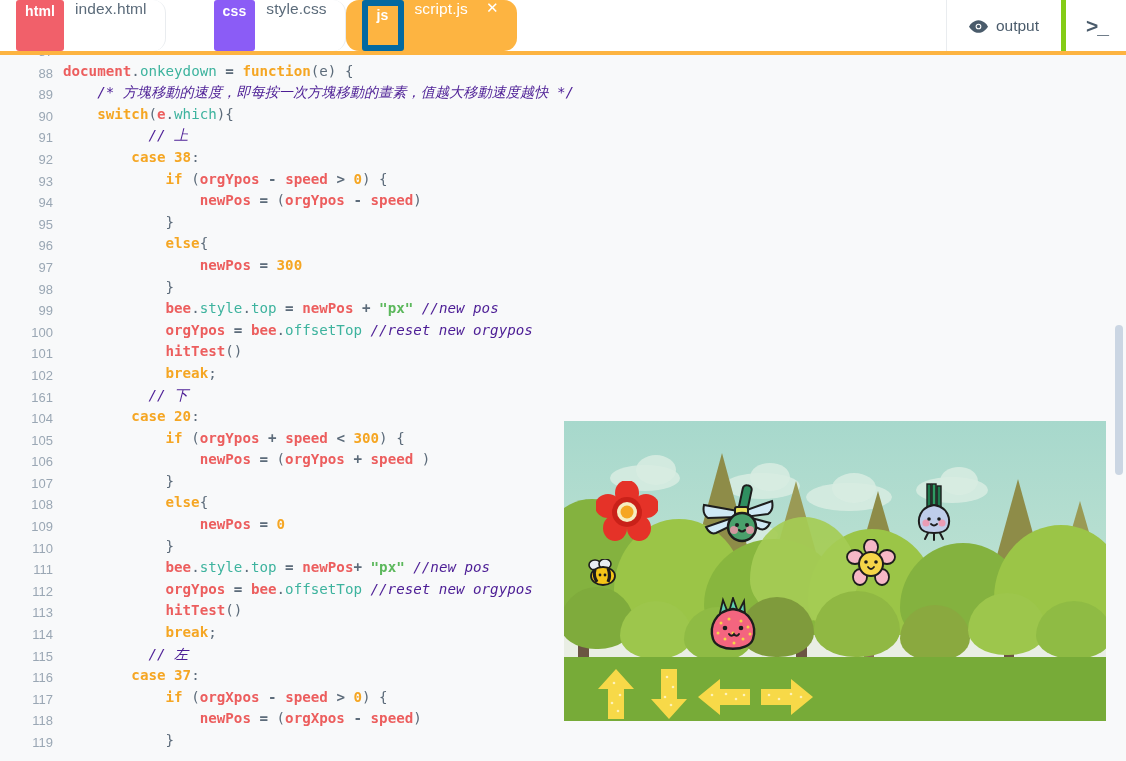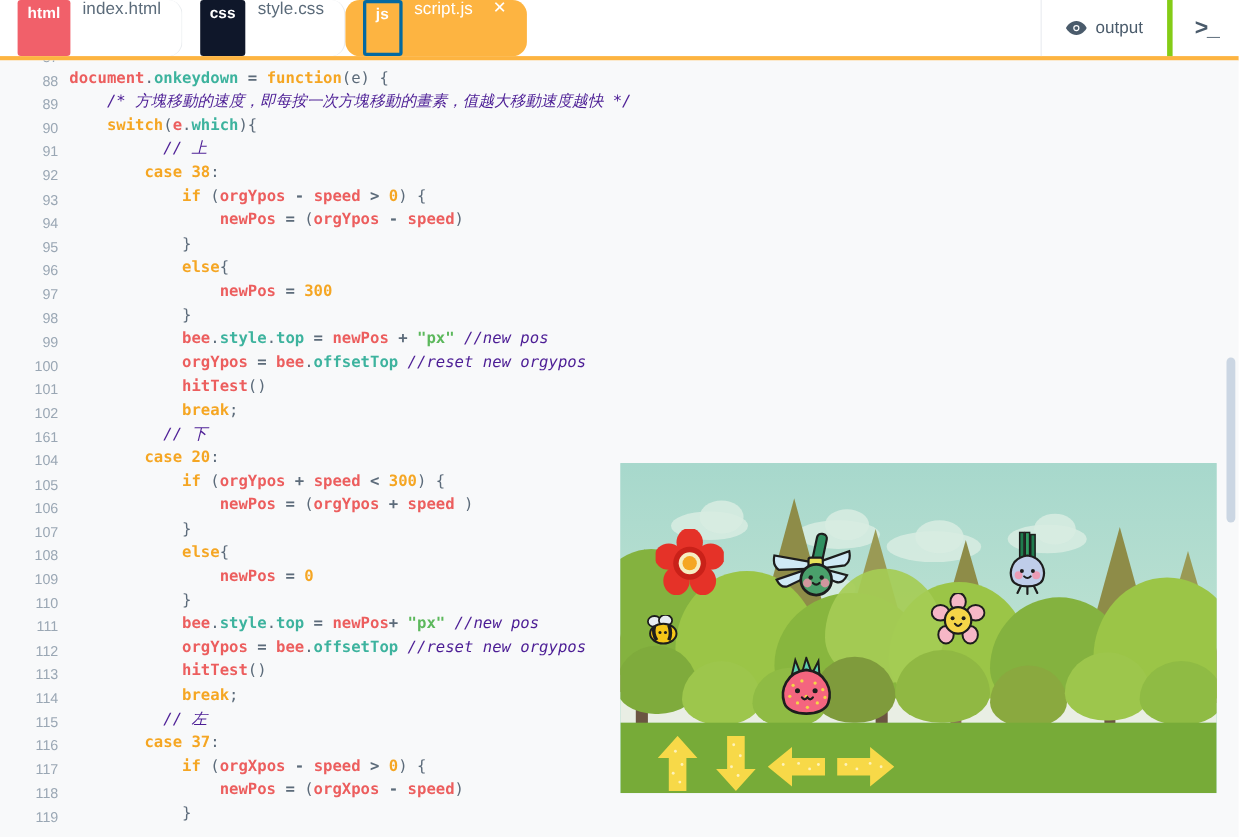--- a/index.html
+++ b/index.html
@@ -29,22 +29,22 @@
     border-radius: 13px;
   }
   .tab.active { background: #FDB441; border-right: none; }
   .badge {
     font-size: 14px; font-weight: bold; color: #ffffff;
     border-radius: 3px; padding: 4px 9px 5px;
     line-height: 1; letter-spacing: .1px;
     font-family: "Liberation Sans", sans-serif;
   }
   .badge.html { background: #F1606A; }
-  .badge.css  { background: #0f172a; }
-  .badge.js   { background: transparent; border: 3px solid #0369a1; padding: 2px 9px 16px; }
+  .badge.css  { background: #8b5cf6; margin-left: 32px; }
+  .badge.js   { background: transparent; border: 6px solid #0369a1; padding: 2px 9px 16px; }
   .tab-label { font-size: 15.5px; color: #5b6b7a; letter-spacing: .1px; }
   .tab.active .tab-label { color: #ffffff; }
   .tab-close {
     font-size: 15px; color: #ffffff; margin-left: 7px; line-height: 1;
     font-weight: 400; cursor: pointer;
   }
   .tabbar-spacer { flex: 1; border-right: 1px solid #e9ecef; }
   .tool-btn {
     display: flex; align-items: center; gap: 8px;
     padding: 0 22px; height: 51px; cursor: pointer;
@@ -74,21 +74,21 @@
     width: 32px; min-width: 32px; text-align: right;
     color: #9aa7b4; font-size: 13px;
     font-family: "Liberation Sans", sans-serif;
     padding-top: 2px;
   }
   .code { padding-left: 10px; color: #5c6b7a; }
 
   
   .t-kw    { color: #F5A623; font-weight: bold; }   
   .t-var   { color: #EC5E5E; font-weight: bold; }   
-  .t-prop  { color: #3DB39E; font-weight: bold; }   
+  .t-prop  { color: #3DB39E; font-weight: normal; }   
   .t-num   { color: #F5A623; font-weight: bold; }   
   .t-str   { color: #5CB85C; font-weight: bold; }   
   .t-cmt   { color: #4c1d95; font-style: italic; }  
   .t-pun   { color: #5c6b7a; }                      
   .t-op    { color: #5c6b7a; font-weight: bold; }
 
   
   .vscroll {
     position: absolute; right: 3px; top: 270px;
     width: 8px; height: 150px;

